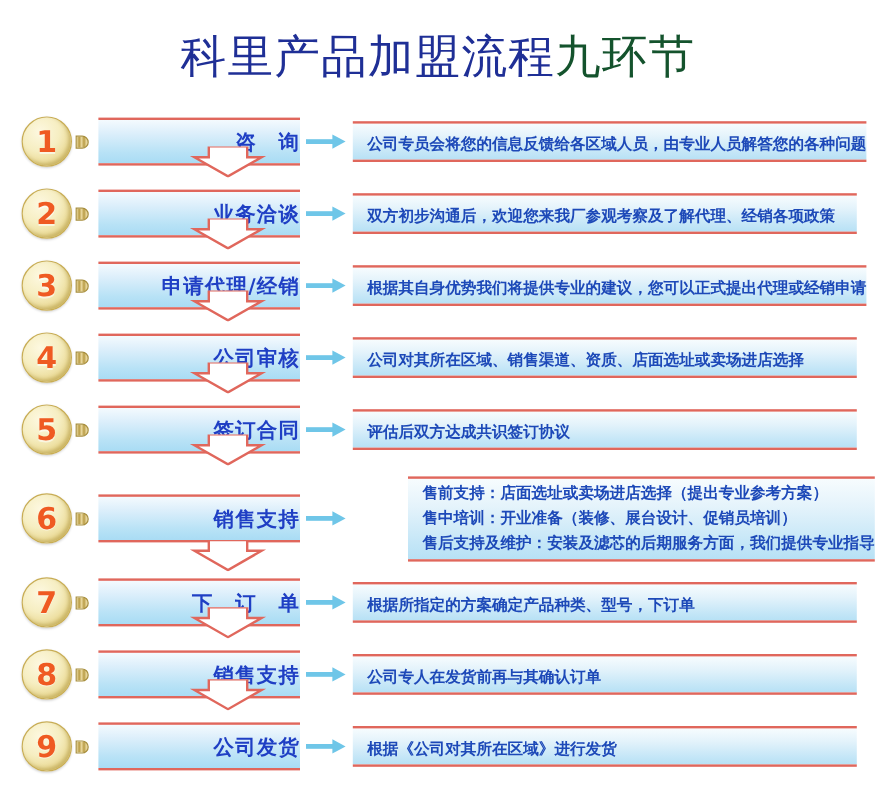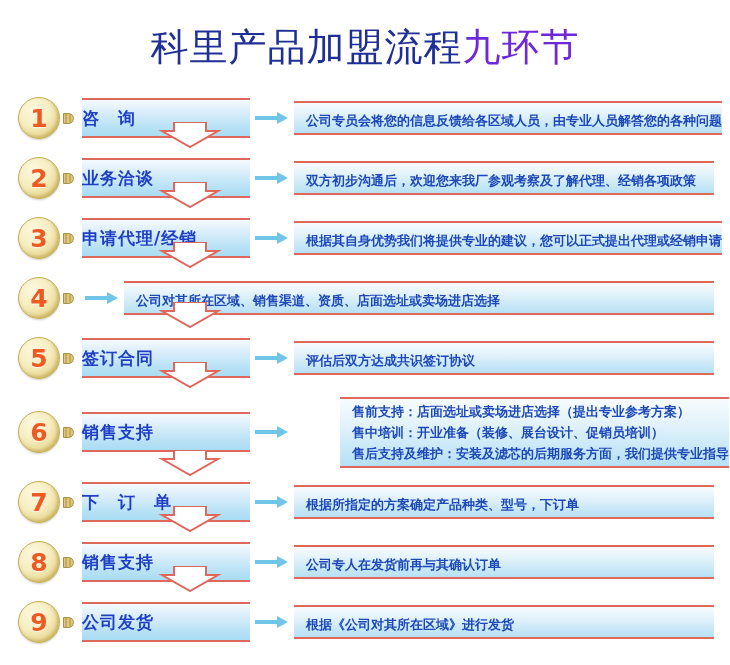--- a/index.html
+++ b/index.html
@@ -23,21 +23,21 @@
     text-align: center;
     white-space: nowrap;
   }
   .title-main, .title-accent {
     font-size: 38px;
     font-weight: normal;
     letter-spacing: 1px;
     line-height: 46px;
   }
   .title-main  { color: #1f2f96; }
-  .title-accent{ color: #6d28d9; }
+  .title-accent{ color: #14532d; }
 
   
   #flow {
     position: absolute;
     left: 0; top: 96px;
     width: 730px;
   }
 
   .row {
     position: relative;
@@ -104,21 +104,21 @@
     position: relative;
     width: 168px;
     flex: 0 0 168px;
     height: 36px;
     margin-left: 2px;
     background: linear-gradient(180deg, #f4fafe 0%, #ddeffb 30%, #b8e2f6 75%, #a9dcf4 100%);
     border-top: 2px solid #e0675c;
     border-bottom: 2px solid #e0675c;
     display: flex;
     align-items: center;
-    justify-content: flex-start;
+    justify-content: flex-end;
   }
   .step-label {
     color: #1f3fc4;
     font-size: 17px;
     font-weight: bold;
     letter-spacing: 1px;
     white-space: nowrap;
   }
 
   
@@ -259,20 +259,23 @@
       </div>
     </div>
     <div class="row">
       <div class="bulb-wrap">
         <div class="bulb-neck"></div>
         <div class="bulb-screw"></div>
         <div class="bulb">
           <span class="bulb-num">4</span>
         </div>
       </div>
+      <div class="step-box">
+        <span class="step-label">公司审核</span>
+      </div>
       <div class="connector">
         <div class="shaft"></div>
         <div class="head"></div>
       </div>
       <div class="desc-box">
         <div class="desc-line">公司对其所在区域、销售渠道、资质、店面选址或卖场进店选择</div>
       </div>
       <div class="down-arrow" style="top: 26px;">
         <svg width="64" height="26" viewBox="0 0 64 26">
           <polygon points="16,0 48,0 48,9 60,9 32,25 4,9 16,9" fill="#ffffff" stroke="#e0675c" stroke-width="2" stroke-linejoin="miter"></polygon>

